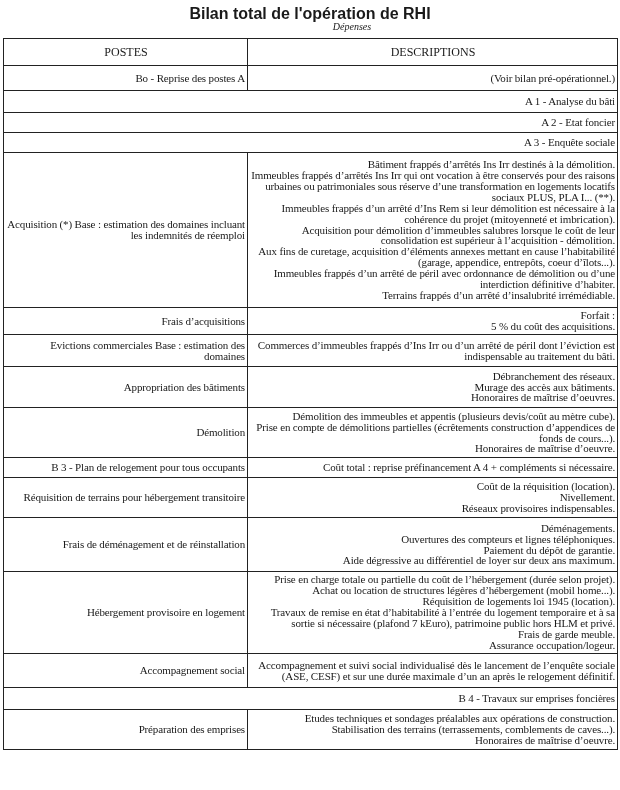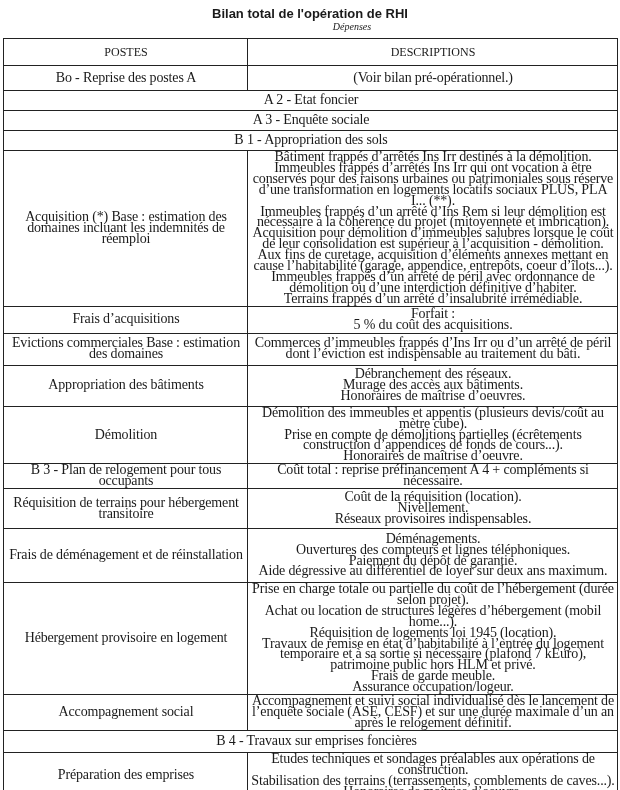--- a/index.html
+++ b/index.html
@@ -1,24 +1,24 @@
 <!DOCTYPE html>
 <html><head>
 <meta charset="utf-8">
 <style>
   html, body { margin: 0; padding: 0; background: #ffffff; }
   body { width: 620px; height: 790px; overflow: hidden; position: relative;
          font-family: "Liberation Serif", "DejaVu Serif", serif; color: #1a1a1a; }
   .title { position: absolute; top: 8px; left: 0; width: 620px; text-align: center;
-           font-family: "Liberation Sans", "DejaVu Sans", sans-serif; font-size: 13px; font-weight: bold; line-height: 12px; }
+           font-family: "Liberation Sans", "DejaVu Sans", sans-serif; font-size: 16px; font-weight: bold; line-height: 12px; }
   .subtitle { position: absolute; top: 21px; left: 0; width: 620px; text-align: center;
               font-style: italic; font-size: 10px; line-height: 12px; padding-left: 42px; }
   table { position: absolute; left: 3px; top: 38px; width: 614px; border-collapse: collapse; table-layout: fixed; }
-  td, th { border: 1.4px solid #222; font-size: 14px; line-height: 10.9px; padding: 1px 2px 1px 3px;
-           vertical-align: middle; font-weight: normal; text-align: center; letter-spacing: -0.15px; }
+  td, th { border: 1.4px solid #222; font-size: 11px; line-height: 10.9px; padding: 1px 2px 1px 3px;
+           vertical-align: middle; font-weight: normal; text-align: right; letter-spacing: -0.15px; }
   th { text-align: center; height: 24px; font-size: 12px; letter-spacing: 0; }
   col.c1 { width: 244px; }
   col.c2 { width: 370px; }
   .desc-line { display: block; }
   .indent { padding-left: 14px; }
 </style>
 </head>
 <body>
 
 <div class="title">Bilan total de l'opération de RHI</div>
@@ -35,28 +35,28 @@
       <th>DESCRIPTIONS</th>
     </tr>
   </thead>
   <tbody id="tbody">
       <tr style="height: 25px;">
         <td>Bo - Reprise des postes A</td>
         <td>
           <span class="desc-line">(Voir bilan pré-opérationnel.)</span>
         </td>
       </tr>
+      <tr style="height: 22px;">
+        <td colspan="2">A 1 - Analyse du bâti</td>
+      </tr>
       <tr style="height: 20px;">
         <td colspan="2">A 2 - Etat foncier</td>
       </tr>
       <tr style="height: 20px;">
         <td colspan="2">A 3 - Enquête sociale</td>
-      </tr>
-      <tr style="height: 20px;">
-        <td colspan="2">B 1 - Appropriation des sols</td>
       </tr>
       <tr style="height: 155px;">
         <td>Acquisition (*) Base : estimation des domaines incluant les indemnités de réemploi</td>
         <td>
           <span class="desc-line">Bâtiment frappés d’arrêtés Ins Irr destinés à la démolition.</span>
           <span class="desc-line">Immeubles frappés d’arrêtés Ins Irr qui ont vocation à être conservés pour des raisons urbaines ou patrimoniales sous réserve d’une transformation en logements locatifs sociaux PLUS, PLA I... (**).</span>
           <span class="desc-line">Immeubles frappés d’un arrêté d’Ins Rem si leur démolition est nécessaire à la cohérence du projet (mitoyenneté et imbrication).</span>
           <span class="desc-line">Acquisition pour démolition d’immeubles salubres lorsque le coût de leur consolidation est supérieur à l’acquisition - démolition.</span>
           <span class="desc-line">Aux fins de curetage, acquisition d’éléments annexes mettant en cause l’habitabilité (garage, appendice, entrepôts, coeur d’îlots...).</span>
           <span class="desc-line">Immeubles frappés d’un arrêté de péril avec ordonnance de démolition ou d’une interdiction définitive d’habiter.</span>

